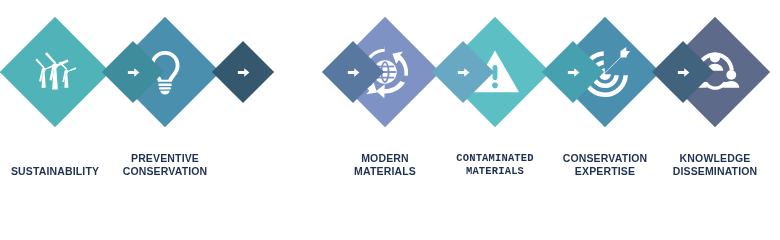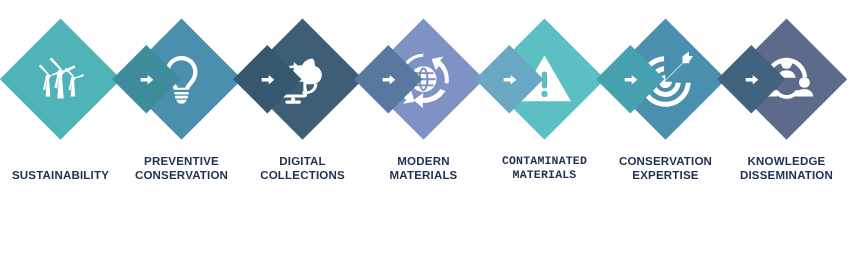--- a/index.html
+++ b/index.html
@@ -95,21 +95,21 @@
     width: 15px;
     height: 15px;
     fill: #ffffff;
     display: block;
   }
 
   
   .label {
     position: absolute;
     left: 50%;
-    bottom: 17px;
+    bottom: 6px;
     width: 150px;
     margin-left: -75px;
     text-align: center;
     font-size: 10.5px;
     font-weight: bold;
     line-height: 12.5px;
     letter-spacing: 0.15px;
     color: #1F3150;
     text-transform: uppercase;
     white-space: pre-line;
@@ -178,42 +178,20 @@
 
   <div class="connector" style="left:243px;">
     <div class="connector-shape" style="background:#36586E;"></div>
     <div class="connector-arrow">
       <svg viewBox="0 0 24 24" aria-hidden="true">
         <path d="M3 9.6 h10.2 V5.2 L21.4 12 l-8.2 6.8 V14.4 H3 z"></path>
       </svg>
     </div>
   </div>
 
-  <div class="stage" style="left:197px;">
-    <div class="diamond">
-      <div class="diamond-inner" style="background:#3D5E75;"></div>
-    </div>
-    <div class="icon-holder">
-      <svg viewBox="0 0 64 64" aria-hidden="true">
-
-        <path d="M42.5 10.5 c-4.9 0 -9.1 3 -10.9 7.2 c-0.6 -0.15 -1.2 -0.22 -1.9 -0.22 c-3.9 0 -7.1 3 -7.5 6.8 c-2.9 0.7 -5.1 3.3 -5.1 6.4 c0 3.6 2.95 6.55 6.6 6.55 h18.8 c5.3 0 9.6 -4.3 9.6 -9.55 c0 -4.5 -3.1 -8.3 -7.3 -9.3 c0.05 -0.4 0.07 -0.75 0.07 -1.1 C44.9 14.1 44 11.9 42.5 10.5 z"></path>
-
-        <rect x="8.5" y="31.5" width="27.5" height="19.5" rx="2.1"></rect>
-        <rect x="11.6" y="34.6" width="21.3" height="13.3" fill="#3D5E75"></rect>
-        <rect x="20.2" y="51" width="4.1" height="4.4"></rect>
-        <rect x="14.2" y="54.2" width="16.1" height="3.2" rx="1.5"></rect>
-
-        <path d="M15.4 27.9 c0 -4.6 3.6 -7.8 7.6 -7.8 l0 3.3 l5.3 -4.6 l-5.3 -4.6 l0 3.2 c-6 0 -10.9 4.6 -10.9 10.5 z"></path>
-
-        <path d="M44.2 36.8 c0 4.6 -3.6 7.8 -7.6 7.8 l0 -3.3 l-5.3 4.6 l5.3 4.6 l0 -3.2 c6 0 10.9 -4.6 10.9 -10.5 z"></path>
-      </svg>
-    </div>
-    <div class="label">DIGITAL
-COLLECTIONS</div>
-  </div>
 
   <div class="connector" style="left:353px;">
     <div class="connector-shape" style="background:#5878A0;"></div>
     <div class="connector-arrow">
       <svg viewBox="0 0 24 24" aria-hidden="true">
         <path d="M3 9.6 h10.2 V5.2 L21.4 12 l-8.2 6.8 V14.4 H3 z"></path>
       </svg>
     </div>
   </div>
 

